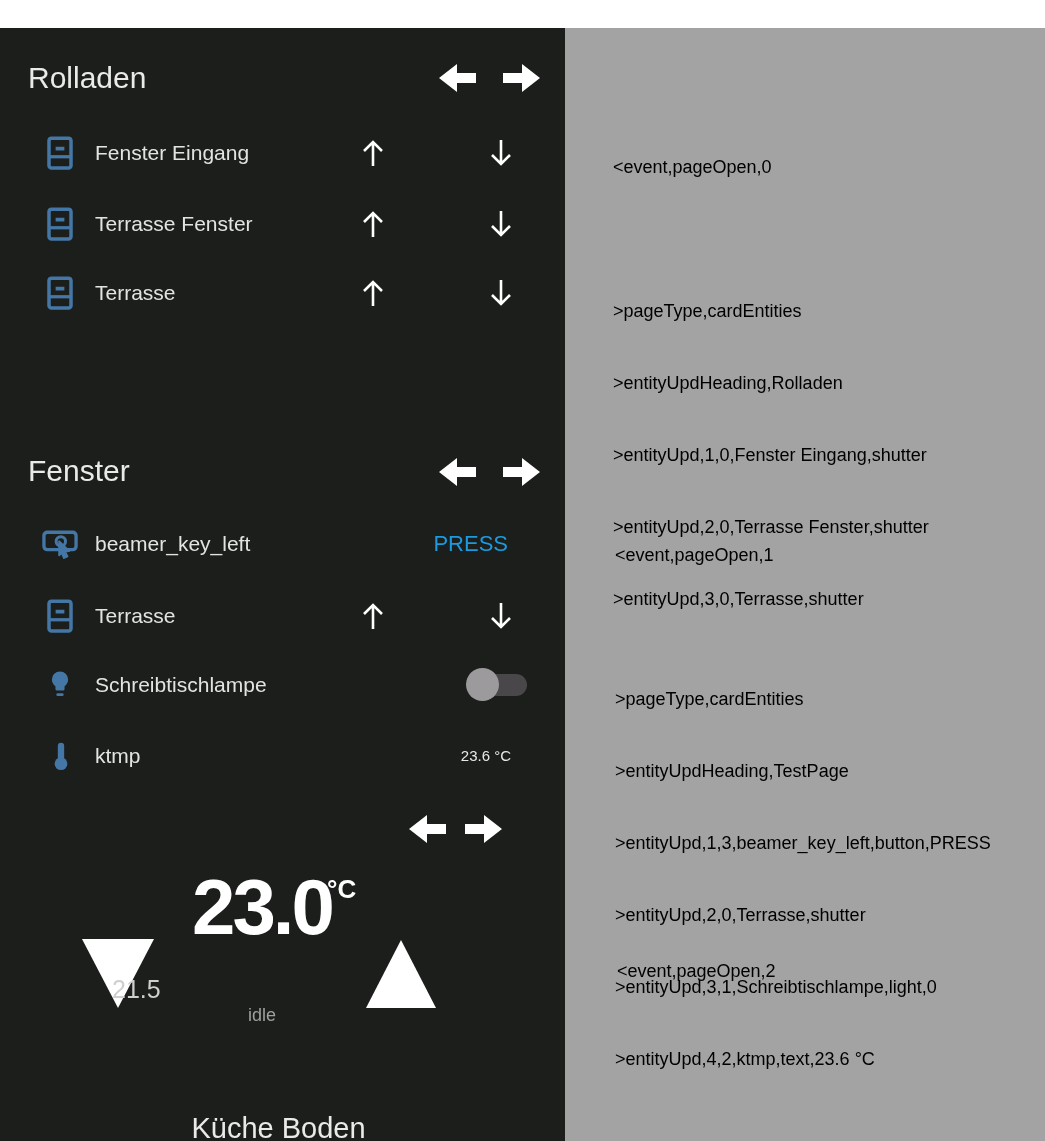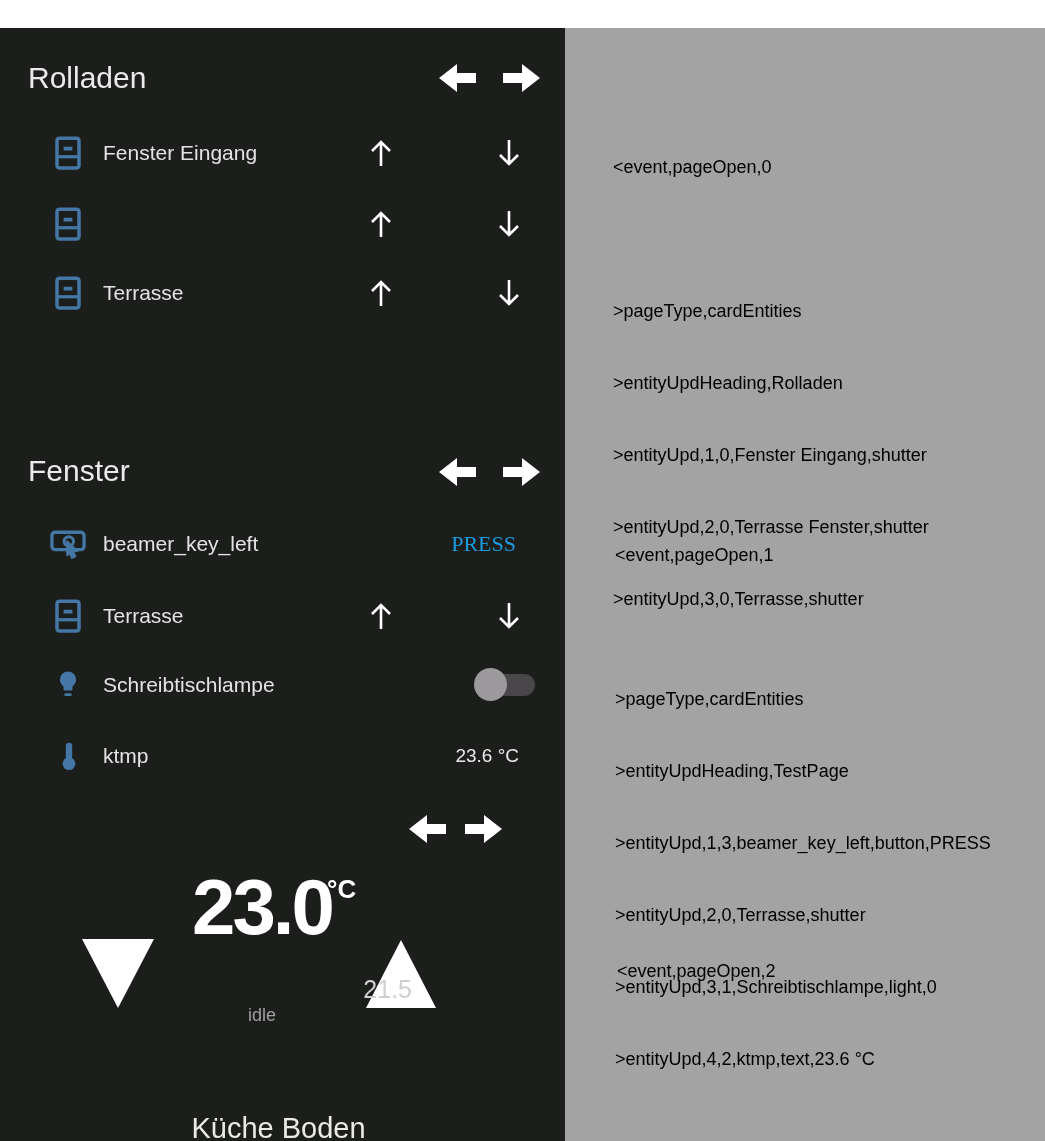--- a/index.html
+++ b/index.html
@@ -4,43 +4,43 @@
 <style>
   html,body{margin:0;padding:0;background:#ffffff;}
   *{box-sizing:border-box;}
   #root{position:relative;width:1045px;height:1141px;background:#a3a3a3;overflow:hidden;
         font-family:"Liberation Sans",sans-serif;margin-top:28px;}
   
   .panel{position:absolute;left:0;top:0;width:565px;height:1141px;background:#1b1e1a;}
   .panel .bottom-strip{position:absolute;left:0;top:1129px;width:565px;height:12px;background:#131612;}
   .card-title{position:absolute;left:28px;font-size:30px;font-weight:400;color:#eaeaea;}
   .nav{position:absolute;width:37px;height:30px;cursor:pointer;}
-  .erow{position:absolute;left:8px;width:546px;height:44px;}
+  .erow{position:absolute;left:0;width:546px;height:44px;}
   .eicon{position:absolute;left:45px;top:50%;transform:translateY(-50%);color:#4577a6;line-height:0;}
   .eicon.wide{left:42px;}
   .elabel{position:absolute;left:95px;top:0;height:44px;line-height:44px;font-size:21px;color:#e3e3e3;white-space:nowrap;}
   .ctl{position:absolute;top:50%;transform:translateY(-50%);line-height:0;cursor:pointer;}
   .ctl.up{left:360px;}
   .ctl.stop{left:428px;}
   .ctl.down{left:488px;}
   .stop-square{width:19px;height:19px;background:#ffffff;}
-  .press{position:absolute;right:38px;top:0;height:44px;line-height:44px;font-size:22px;color:#1b9ae0;cursor:pointer;font-family:Liberation Serif, serif;}
-  .evalue{position:absolute;right:35px;top:0;height:44px;line-height:44px;font-size:19px;color:#e9e9e9;white-space:nowrap;}
+  .press{position:absolute;right:38px;top:0;height:44px;line-height:44px;font-size:22px;color:#1b9ae0;cursor:pointer;}
+  .evalue{position:absolute;right:35px;top:0;height:44px;line-height:44px;font-size:15px;color:#e9e9e9;white-space:nowrap;}
   
   .toggle{position:absolute;left:466px;top:5px;width:62px;height:34px;cursor:pointer;}
   .toggle .track{position:absolute;left:4px;top:6px;width:57px;height:22px;border-radius:11px;background:#4a474a;}
   .toggle .knob{position:absolute;left:0;top:0;width:33px;height:33px;border-radius:50%;background:#9d9a9d;}
   
   .big-temp{position:absolute;left:112px;top:849px;width:300px;text-align:center;
             font-size:78px;font-weight:bold;letter-spacing:-3px;color:#ffffff;line-height:60px;}
   .temp-unit{position:absolute;left:327px;top:846px;font-size:26px;font-weight:bold;color:#ffffff;letter-spacing:0;}
   .tri{position:absolute;width:0;height:0;cursor:pointer;}
   .tri.down{left:82px;top:911px;border-left:36px solid transparent;border-right:36px solid transparent;border-top:69px solid #ffffff;}
   .tri.up{left:366px;top:912px;border-left:35px solid transparent;border-right:35px solid transparent;border-bottom:68px solid #ffffff;}
-  .target-temp{position:absolute;left:112px;top:947px;width:300px;text-align:right;font-size:25px;color:#cfcfcf;}
+  .target-temp{position:absolute;left:112px;top:947px;width:300px;text-align:left;font-size:25px;color:#cfcfcf;}
   .hvac-state{position:absolute;left:112px;top:977px;width:300px;text-align:center;font-size:18px;color:#9f9f9f;}
   .thermo-name{position:absolute;left:16px;top:1084px;width:525px;text-align:center;font-size:29px;color:#eaeae8;}
   
   .pblock{position:absolute;color:#000000;font-weight:normal;font-size:18px;line-height:24px;white-space:pre;}
   .pline{min-height:24px;}
 </style>
 </head>
 <body>
 
 <div id="root">
@@ -79,20 +79,21 @@
       </div>
 
       <div class="erow" style="top:174px;">
         <span class="eicon">
           <svg width="30" height="34" viewBox="0 0 24 27">
               <rect x="3.2" y="1.6" width="17.6" height="23.8" rx="2" fill="none" stroke="currentColor" stroke-width="2.8"></rect>
               <line x1="3.2" y1="16.5" x2="20.8" y2="16.5" stroke="currentColor" stroke-width="2.6"></line>
               <line x1="8.5" y1="10" x2="15.5" y2="10" stroke="currentColor" stroke-width="3"></line>
             </svg>
         </span>
+        <span class="elabel">Terrasse Fenster</span>
         <span class="ctl up"><span><svg width="26" height="30" viewBox="0 0 26 30" fill="none" stroke="#ffffff" stroke-width="2.6">
                 <path d="M13 28 V4 M4 13 L13 4 L22 13"></path>
               </svg></span></span>
         <span class="ctl stop"><span class="stop-square"></span></span>
         <span class="ctl down"><span><svg width="26" height="30" viewBox="0 0 26 30" fill="none" stroke="#ffffff" stroke-width="2.6">
                 <path d="M13 2 V26 M4 17 L13 26 L22 17"></path>
               </svg></span></span>
       </div>
 
       <div class="erow" style="top:243px;">

